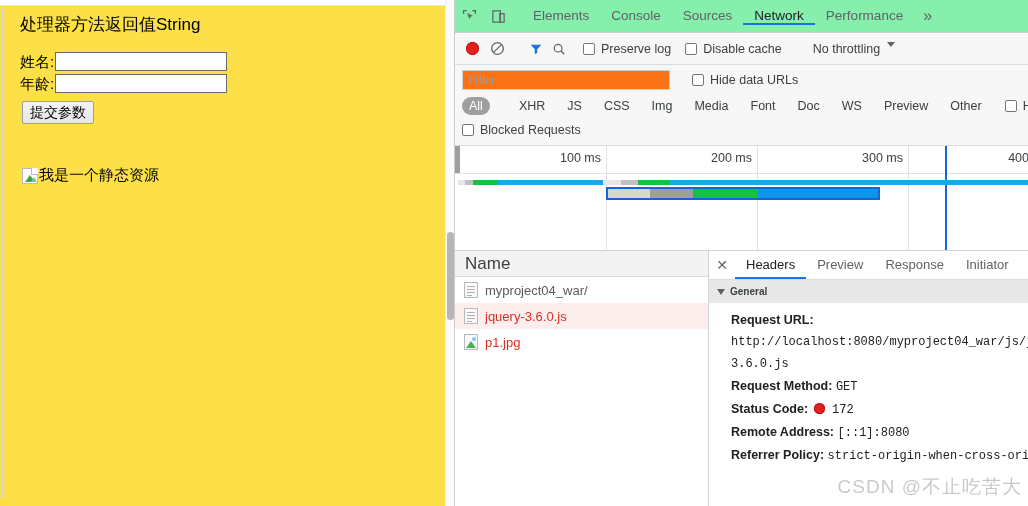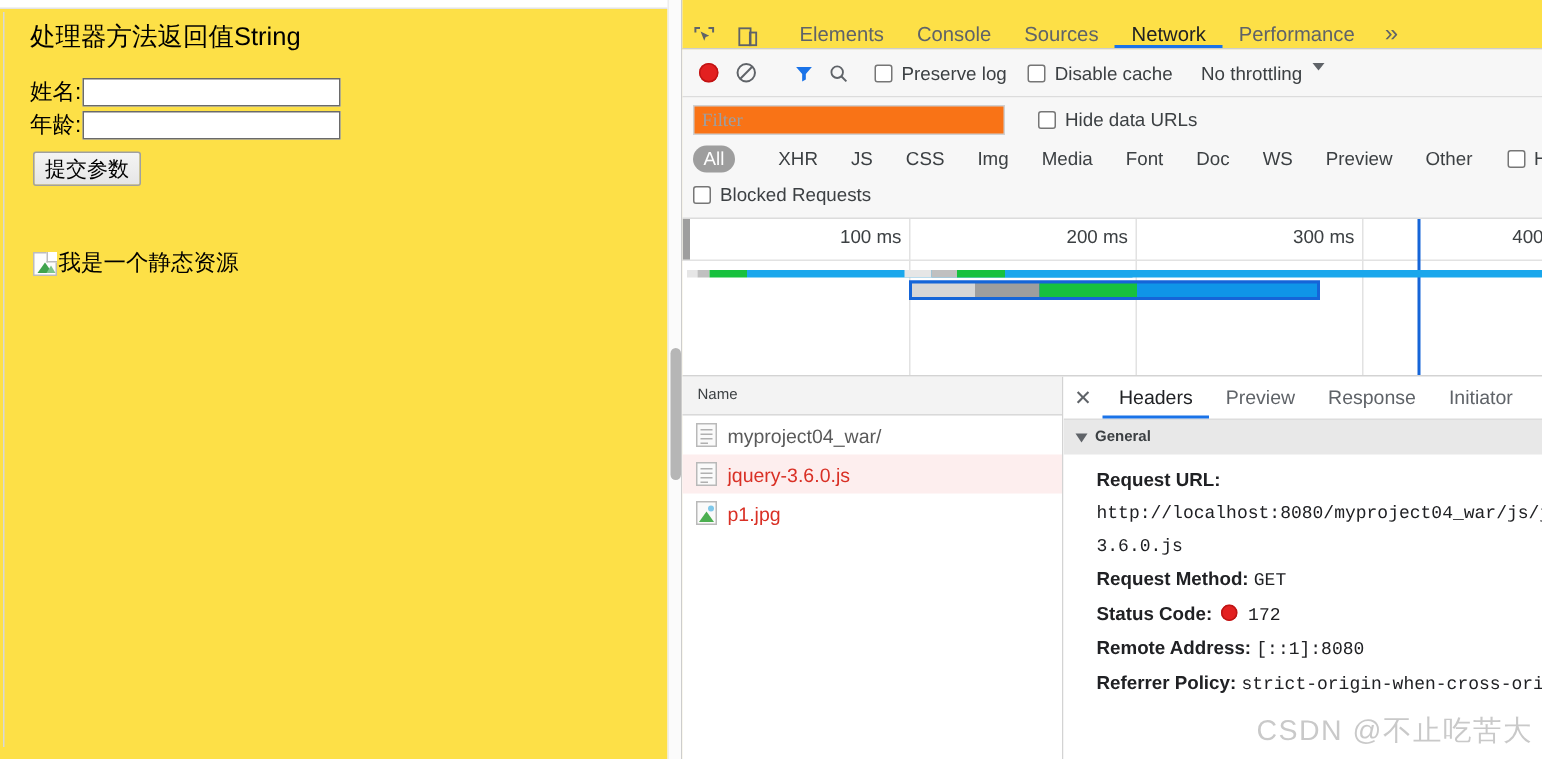--- a/index.html
+++ b/index.html
@@ -94,22 +94,22 @@
     width: 573px; height: 506px;
     background: #ffffff;
     display: flex; flex-direction: column;
     font-size: 12px; color: #5a5a5a;
     position: relative;
   }
 
   
   .dt-tabstrip {
     height: 33px; flex: 0 0 33px;
-    display: flex; align-items: flex-end;
-    border-bottom: 1px solid #cdcdcd; background: #fde047;
+    display: flex; align-items: center;
+    border-bottom: 1px solid #cdcdcd; background: #86efac;
   }
   .dt-icobtn {
     width: 29px; display: flex; align-items: center; justify-content: center;
     cursor: pointer;
   }
   .vdiv { width: 1px; background: #cfcfcf; margin: 7px 4px; }
   .dt-tab {
     display: flex; align-items: center; padding: 0 11px;
     font-size: 13.5px; color: #5f6368; cursor: pointer;
     border-bottom: 2px solid transparent; white-space: nowrap;
@@ -209,21 +209,21 @@
 
   
   .req-list {
     width: 254px; flex: 0 0 254px; background: #fff;
     border-right: 1px solid #d3d3d3; display: flex; flex-direction: column;
   }
   .req-head {
     height: 26px; flex: 0 0 26px; display: flex; align-items: center;
     padding-left: 10px; background: #f3f3f3;
     border-bottom: 1px solid #d9d9d9;
-    font-size: 10px; color: #3c4043;
+    font-size: 17px; color: #3c4043;
   }
   .req-row {
     height: 26px; display: flex; align-items: center; gap: 7px;
     padding-left: 9px; font-size: 13px; cursor: pointer;
   }
   .req-row.err { background: #fdeeee; color: #d93025; }
   .req-row .nm { white-space: nowrap; overflow: hidden; }
   .doc-ico {
     width: 14px; height: 16px; flex: 0 0 auto; position: relative;
     border: 1px solid #b9b9b9; background: #fafafa;
@@ -371,21 +371,21 @@
         <svg width="14" height="14" viewBox="0 0 16 16">
           <circle cx="7" cy="7" r="4.4" fill="none" stroke="#5f6368" stroke-width="1.4"></circle>
           <line x1="10.3" y1="10.3" x2="14" y2="14" stroke="#5f6368" stroke-width="1.5"></line>
         </svg>
       </div>
       <div class="vdiv"></div>
       <label class="cb" style="margin-right:14px;">
         <span class="box"></span>
         <span class="cbtext">Preserve log</span>
       </label>
-      <label class="cb" style="margin-right:10px;text-align:right;">
+      <label class="cb" style="margin-right:22px;text-align:right;">
         <span class="box"></span>
         <span class="cbtext">Disable cache</span>
       </label>
       <div class="vdiv"></div>
       <div class="throttle">
         <span>No throttling</span>
         <span class="caret-dn"></span>
       </div>
       <div class="vdiv"></div>
     </div>

